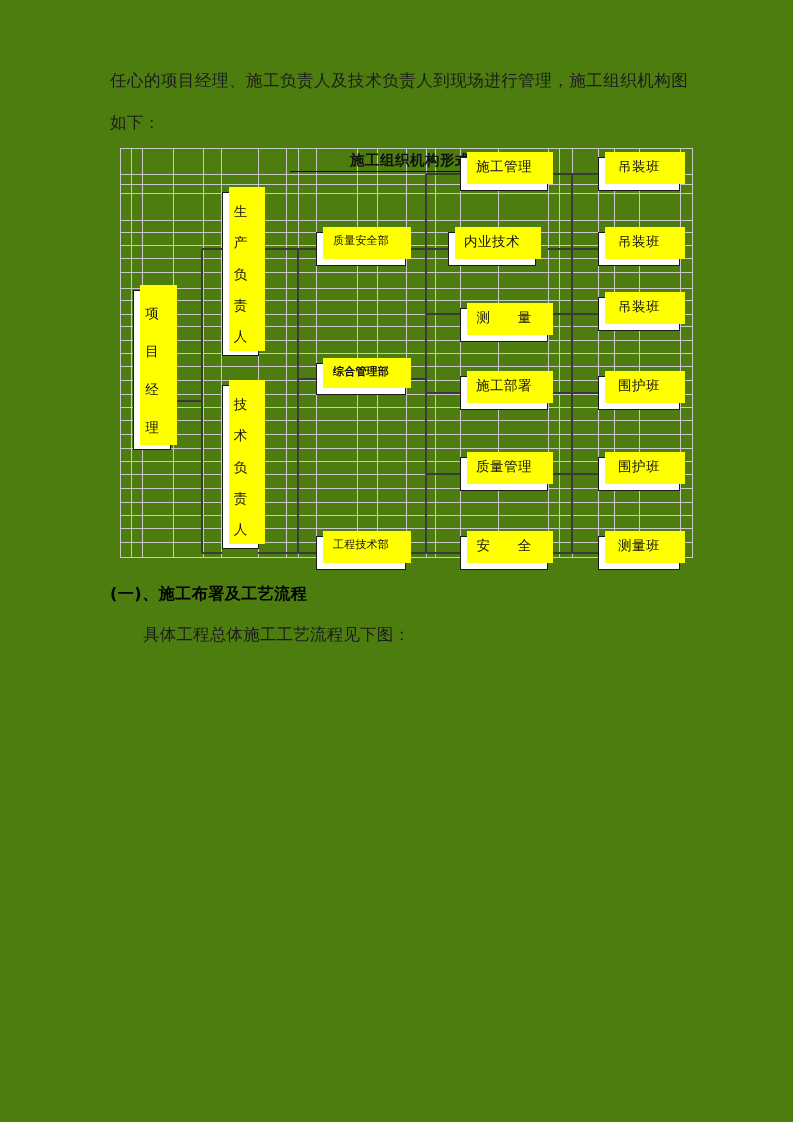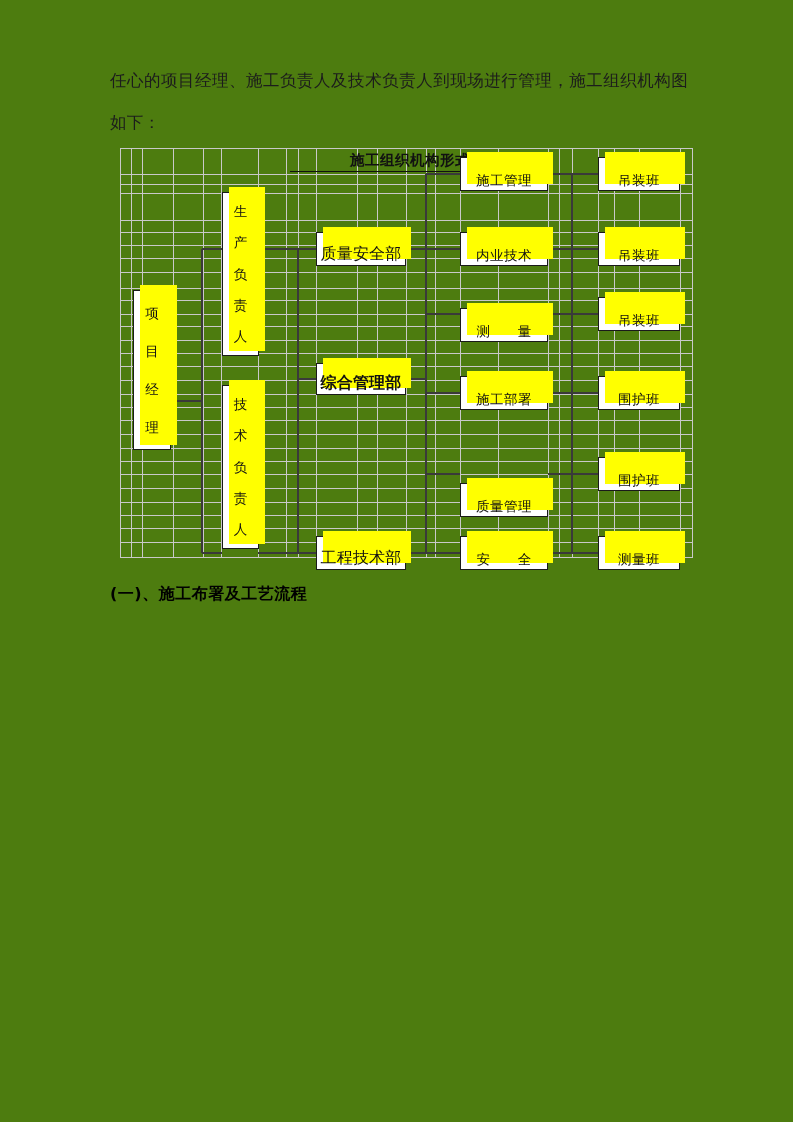--- a/index.html
+++ b/index.html
@@ -81,21 +81,21 @@
     letter-spacing: 0.5px;
   }
 
   
   .node {
     position: absolute;
     box-sizing: border-box;
     background: #ffffff;
     border: 1.6px solid #1a1a1a;
     display: flex;
-    align-items: flex-end;
+    align-items: flex-start;
     justify-content: center;
     font-size: 13px;
     color: #111;
     z-index: 3;
   }
   
   .node::before {
     content: "";
     position: absolute;
     left: 6px;
@@ -108,21 +108,21 @@
   .node .lbl {
     position: relative;
     z-index: 2;
     white-space: nowrap;
   }
   
   .node.h .lbl {
     font-size: 13.5px;
     letter-spacing: 0.5px;
   }
-  .node.h.wide .lbl { letter-spacing: 0.2px; font-size: 16px; }
+  .node.h.wide .lbl { letter-spacing: 0.2px; font-size: 11px; }
   .node.h.spaced .lbl { letter-spacing: 0.2px; }
 
   
   .node.v {
     flex-direction: column;
     justify-content: space-evenly;
     padding: 3px 0;
   }
   .node.v .lbl {
     display: flex;
@@ -146,20 +146,21 @@
 </style>
 </head>
 <body>
 
 <div id="page">
 
   <div class="doc-body">
     <p class="para">任心的项目经理、施工负责人及技术负责人到现场进行管理，施工组织机构图如下：</p>
     <div class="spacer-chart"></div>
     <p class="heading h-section">(一)、施工布署及工艺流程</p>
+    <p class="para indent">具体工程总体施工工艺流程见下图：</p>
   </div>
 
   <div id="chart">
 
     <div class="gridlayer">
       <svg width="573" height="410" viewBox="0 0 573 410" xmlns="http://www.w3.org/2000/svg">
         <g stroke="#c9c9c9" stroke-width="1" shape-rendering="crispEdges">
 
           <line x1="0.5" y1="0" x2="0.5" y2="410"></line>
           <line x1="11.5" y1="0" x2="11.5" y2="410"></line>
@@ -312,30 +313,30 @@
       <div class="node h wide" style="left:196px; top:215px; width:90px; height:32px;font-weight:bold;">
         <span class="lbl">综合管理部</span>
       </div>
       <div class="node h wide" style="left:196px; top:388px; width:90px; height:34px;">
         <span class="lbl">工程技术部</span>
       </div>
 
       <div class="node h" style="left:340px; top:9px; width:88px; height:34px;">
         <span class="lbl">施工管理</span>
       </div>
-      <div class="node h" style="left:340px; top:84px; width:88px; height:34px;font-family:Liberation Mono, monospace;">
+      <div class="node h" style="left:328px; top:84px; width:88px; height:34px;font-family:Liberation Mono, monospace;">
         <span class="lbl">内业技术</span>
       </div>
       <div class="node h spaced" style="left:340px; top:160px; width:88px; height:34px;">
         <span class="lbl">测　　量</span>
       </div>
       <div class="node h" style="left:340px; top:228px; width:88px; height:34px;">
         <span class="lbl">施工部署</span>
       </div>
-      <div class="node h" style="left:340px; top:309px; width:88px; height:34px;margin-top:26px;">
+      <div class="node h" style="left:340px; top:309px; width:88px; height:34px;">
         <span class="lbl">质量管理</span>
       </div>
       <div class="node h spaced" style="left:340px; top:388px; width:88px; height:34px;">
         <span class="lbl">安　　全</span>
       </div>
 
       <div class="node h" style="left:478px; top:9px; width:82px; height:34px;">
         <span class="lbl">吊装班</span>
       </div>
       <div class="node h" style="left:478px; top:84px; width:82px; height:34px;">

